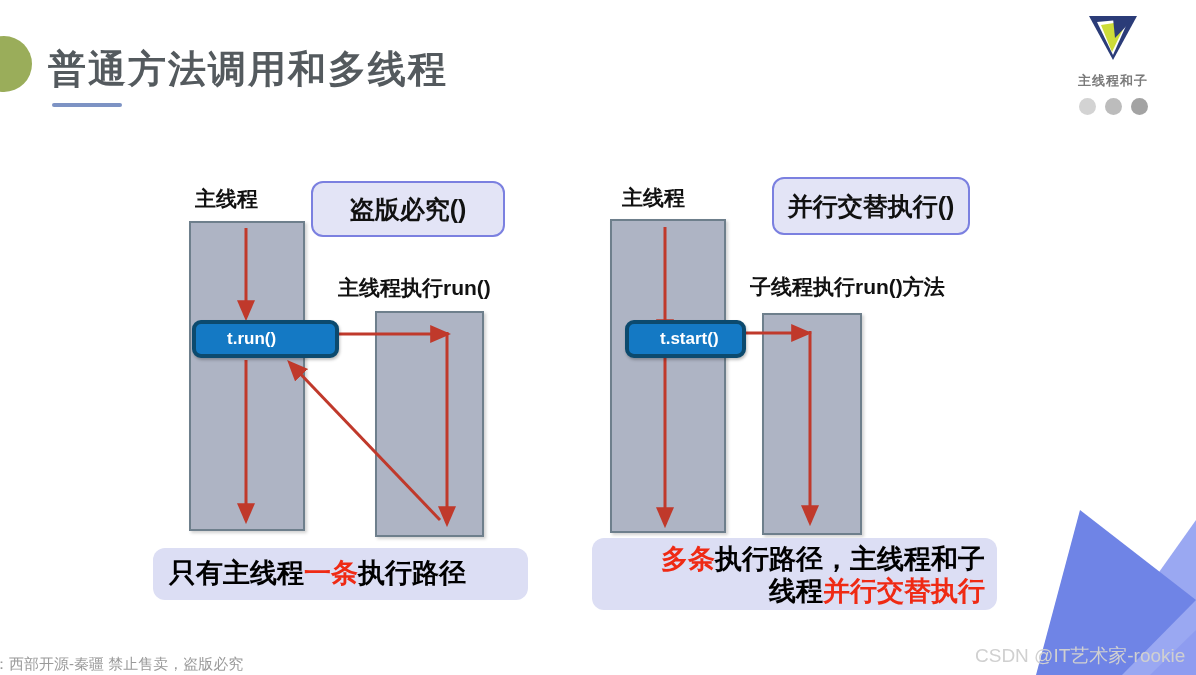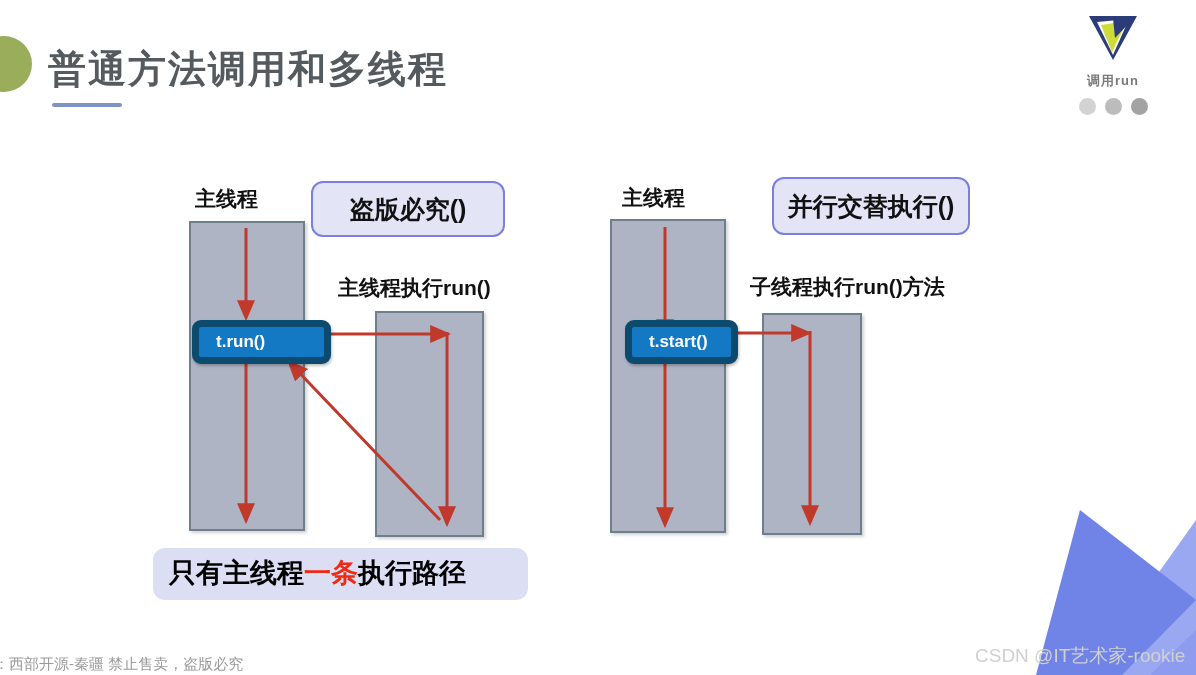--- a/index.html
+++ b/index.html
@@ -120,25 +120,25 @@
     align-items: center;
     justify-content: center;
     font-size: 25px;
     font-weight: bold;
     color: #111111;
     white-space: nowrap;
   }
   .method-badge {
     position: absolute;
     background: #1479c4;
-    border: 7px solid #0c4a6e;
+    border: 4px solid #0c4a6e;
     border-radius: 9px;
     display: flex;
     align-items: center;
-    padding-left: 17px;
+    padding-left: 31px;
     font-size: 17px;
     font-weight: bold;
     color: #ffffff;
     box-shadow: 1px 2px 3px rgba(0,0,0,0.25);
     white-space: nowrap;
     z-index: 5;
   }
 
   
   .arrows {
@@ -203,21 +203,21 @@
   <div class="title-underline"></div>
 
   <div class="logo-wrap">
     <svg class="logo-mark" viewBox="0 0 60 58">
       <polygon points="6,8 54,8 30,52" fill="#2b3c78"></polygon>
       <polygon points="14,14 46,11 30,47" fill="#ffffff"></polygon>
       <polygon points="18,17 44,13 29,44" fill="#cddc39"></polygon>
       <polygon points="30,10 52,9 32,30" fill="#2b3c78"></polygon>
       <polygon points="26,22 44,13 30,46" fill="#2b3c78" opacity="0.0"></polygon>
     </svg>
-    <div class="logo-text">调用run</div>
+    <div class="logo-text">主线程和子</div>
     <div class="logo-dots">
       <i class="dot-1"></i>
       <i class="dot-2"></i>
       <i class="dot-3"></i>
     </div>
   </div>
 
   <div class="thread-label" style="left:195px; top:185px;">主线程</div>
 
   <div class="call-box" style="left:311px; top:181px; width:190px; height:52px;">盗版必究()</div>
@@ -268,17 +268,25 @@
       <line x1="810" y1="331" x2="810" y2="522"></line>
     </g>
   </svg>
 
   <div class="caption" style="left:153px; top:548px; width:375px; height:52px; padding:0 16px; box-sizing:border-box;">
     <span>只有主线程</span>
       <span class="hl">一条</span>
       <span>执行路径</span>
   </div>
 
+  <div class="caption" style="left:592px; top:538px; width:405px; height:72px; padding:0 12px; box-sizing:border-box; display:block; padding-top:6px;">
+    <div>
+      <span class="hl">多条</span><span>执行路径，主线程和子</span>
+    </div>
+    <div>
+      <span>线程</span><span class="hl">并行交替执行</span>
+    </div>
+  </div>
 
   <div class="footer-note">：西部开源-秦疆  禁止售卖，盗版必究</div>
   <div class="csdn-mark">CSDN @IT艺术家-rookie</div>
 
 </div>
 
 </body></html>

